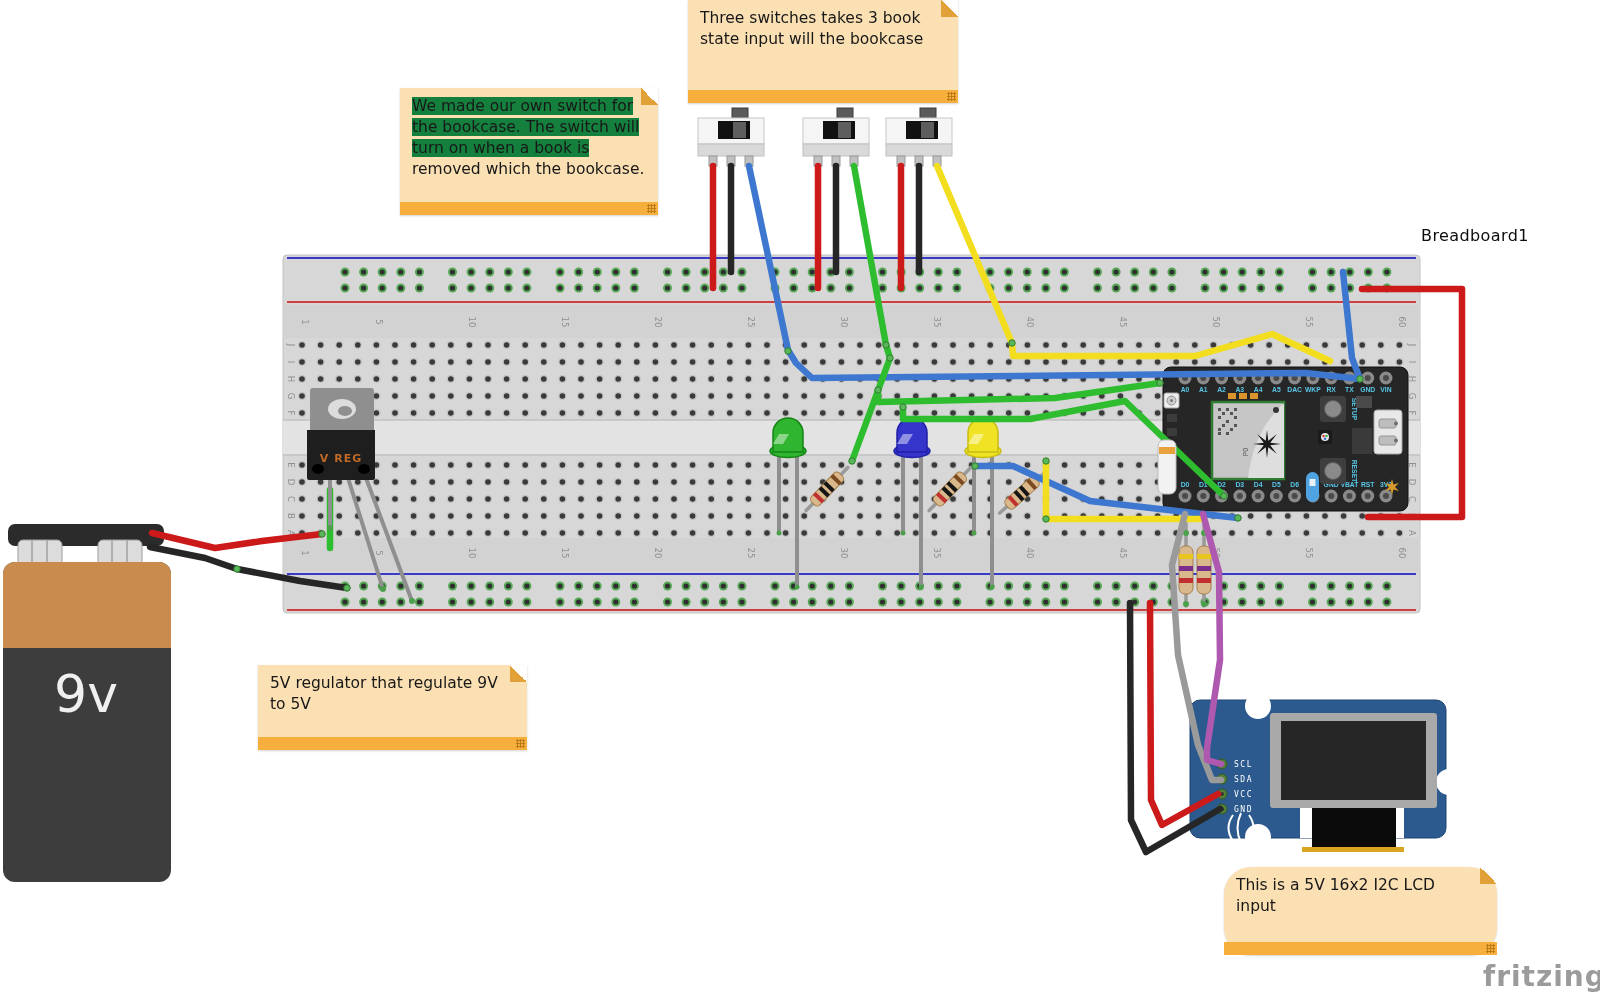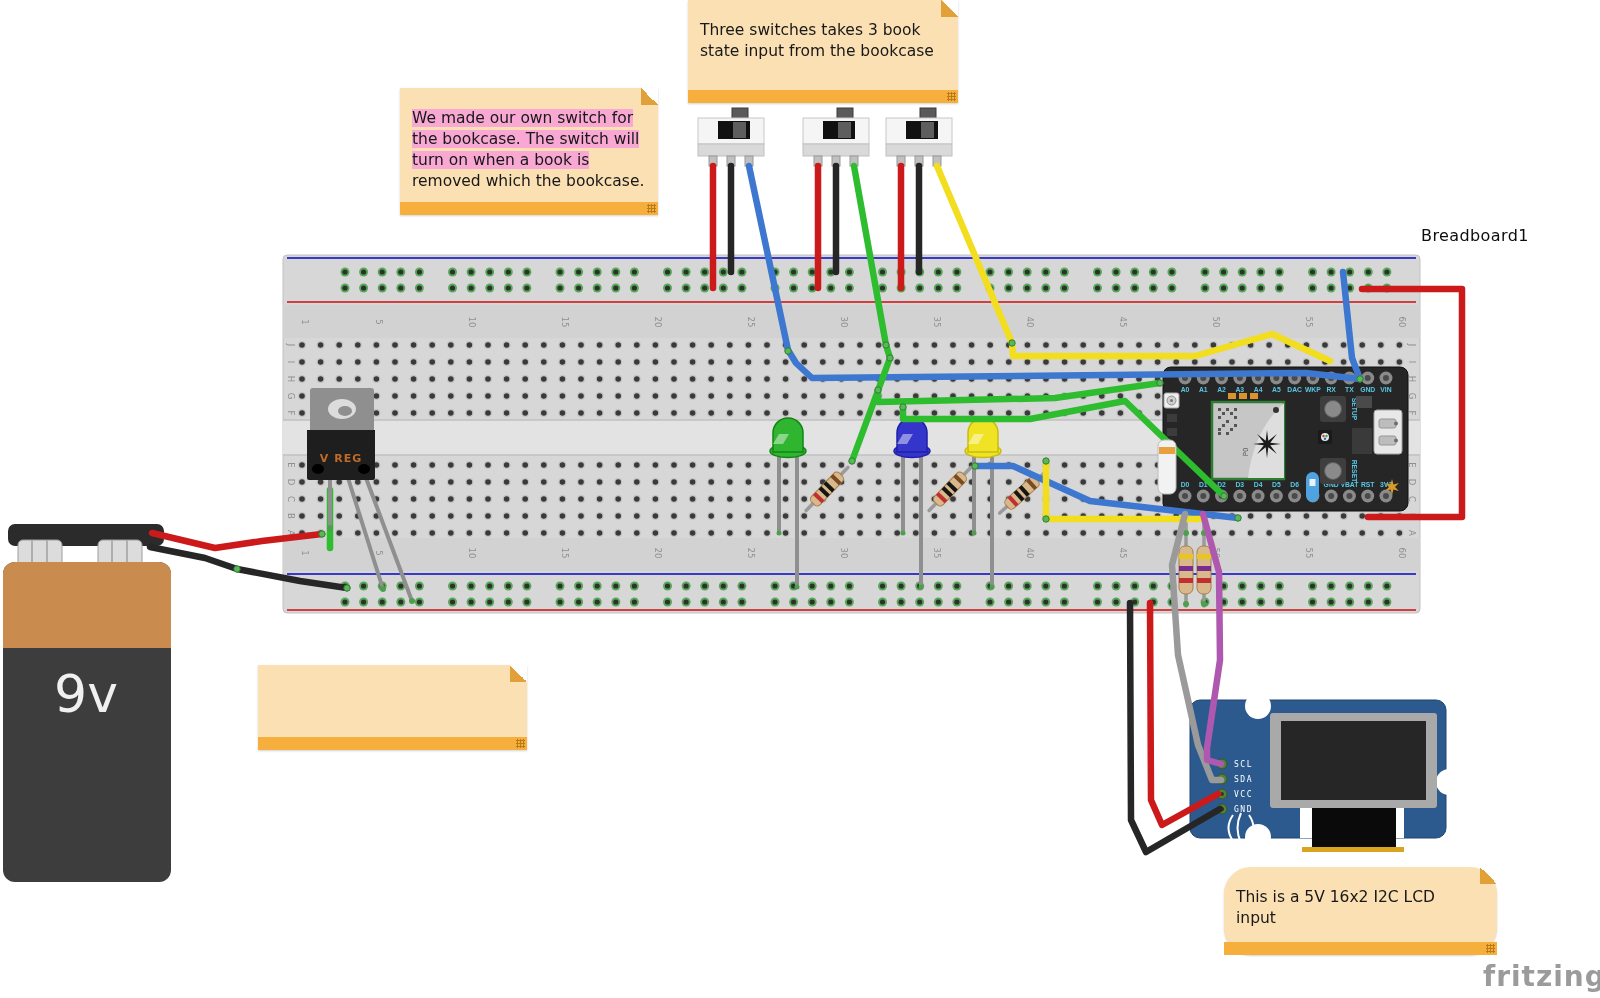--- a/index.html
+++ b/index.html
@@ -6,23 +6,23 @@
   #stage{position:relative;width:1600px;height:998px;overflow:hidden;background:#fff;
          font-family:"DejaVu Sans",sans-serif;}
   svg{position:absolute;left:0;top:0;}
   
   .note{position:absolute;background:#FBE0B4;box-shadow:0 1px 2px rgba(0,0,0,.18);}
   .note .bar{position:absolute;left:0;right:0;bottom:0;height:13px;background:#F6AE3C;}
   .note .grip{position:absolute;right:2px;bottom:2px;width:9px;height:9px;
       background-image:radial-gradient(#B97A17 1px, transparent 1.2px);background-size:3px 3px;}
   .note .fold{position:absolute;top:0;right:0;width:17px;height:17px;
       background:linear-gradient(to bottom left,#ffffff 0 50%,#E2A038 50% 100%);}
-  .note-text{position:relative;padding:20px 12px 0;font-size:15.5px;line-height:21px;
+  .note-text{position:relative;padding:8px 12px 0;font-size:15.5px;line-height:21px;
       color:#181818;font-family:"DejaVu Sans",sans-serif;}
-  .hl{background:#f9a8d4;}
+  .hl{background:#15803d;}
   
   #bb-label{position:absolute;left:1421px;top:226px;font-size:16px;color:#0d0d0d;letter-spacing:.4px;}
   #watermark{position:absolute;left:1483px;top:960px;font-size:28px;font-weight:bold;
       color:#9B9B9B;letter-spacing:1px;font-family:"DejaVu Sans",sans-serif;}
   
   polyline.wire,line.wire{fill:none;stroke-linecap:round;stroke-linejoin:round;stroke-width:6.5;}
   .w-red{stroke:#CC1A1A}.w-black{stroke:#262626}.w-blue{stroke:#3D77CF}
   .w-green{stroke:#2EBD2E}.w-yellow{stroke:#F2DD1E}.w-gray{stroke:#9A9A9A}.w-purple{stroke:#AE58B0}
   .leg{fill:none;stroke:#8F8F8F;stroke-width:4;stroke-linecap:round;}
   .rlead{fill:none;stroke:#9A9A9A;stroke-width:3.5;stroke-linecap:round;}
@@ -2086,21 +2086,21 @@
         <circle cx="237" cy="569" r="3.2" fill="#59B759" stroke="#2F7F2F" stroke-width="1"></circle>
         <circle cx="322" cy="534" r="3.2" fill="#59B759" stroke="#2F7F2F" stroke-width="1"></circle>
         <circle cx="347" cy="588" r="3.2" fill="#59B759" stroke="#2F7F2F" stroke-width="1"></circle>
         <circle cx="1046" cy="519" r="3.2" fill="#59B759" stroke="#2F7F2F" stroke-width="1"></circle>
       </g>
 </svg>
 
 <div class="note" style="left:688px;top:0;width:270px;height:103px;">
   <div class="note-text">
     <div>Three switches takes 3 book</div>
-    <div>state input from the bookcase</div>
+    <div>state input will the bookcase</div>
   </div>
   <div class="bar">
         <div class="grip"></div>
       </div>
   <div class="fold"></div>
 </div>
 
 <div class="note" style="left:400px;top:88px;width:258px;height:127px;">
   <div class="note-text">
     <div><span class="hl">We made our own switch for</span></div>
@@ -2109,20 +2109,24 @@
     <div><span>removed which the bookcase.</span></div>
   </div>
   <div class="bar">
         <div class="grip"></div>
       </div>
   <div class="fold"></div>
 </div>
 
 
 <div class="note" style="left:258px;top:665px;width:269px;height:85px;">
+  <div class="note-text">
+    <div>5V regulator that regulate 9V</div>
+    <div>to 5V</div>
+  </div>
   <div class="bar">
         <div class="grip"></div>
       </div>
   <div class="fold"></div>
 </div>
 
 <div class="note" style="left:1224px;top:867px;width:273px;height:88px;border-radius:27px;">
   <div class="note-text">
     <div>This is a 5V 16x2 I2C LCD</div>
     <div>input</div>

